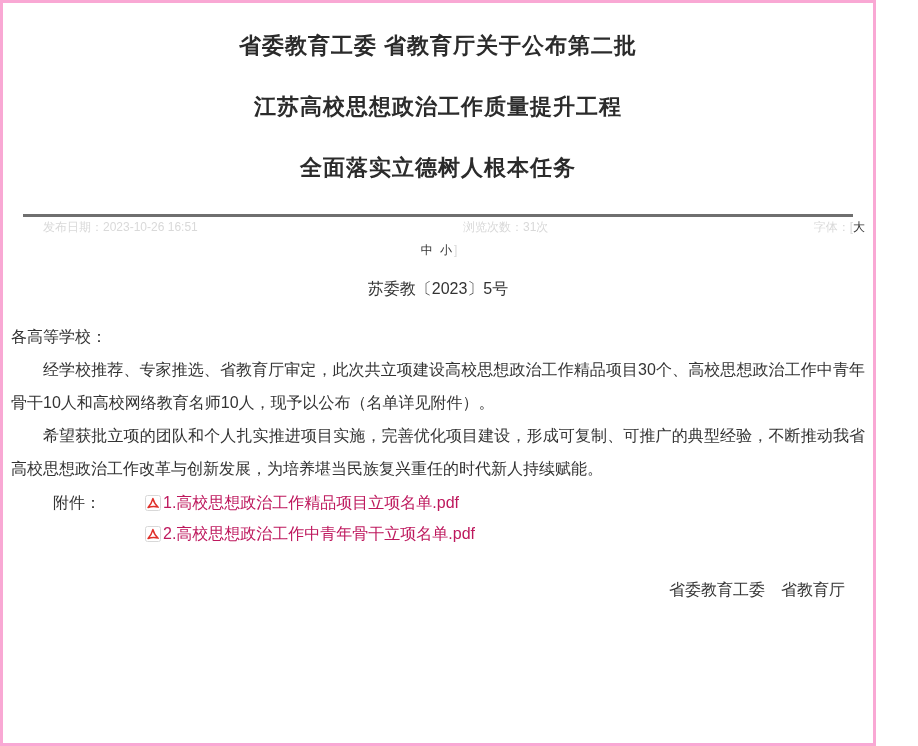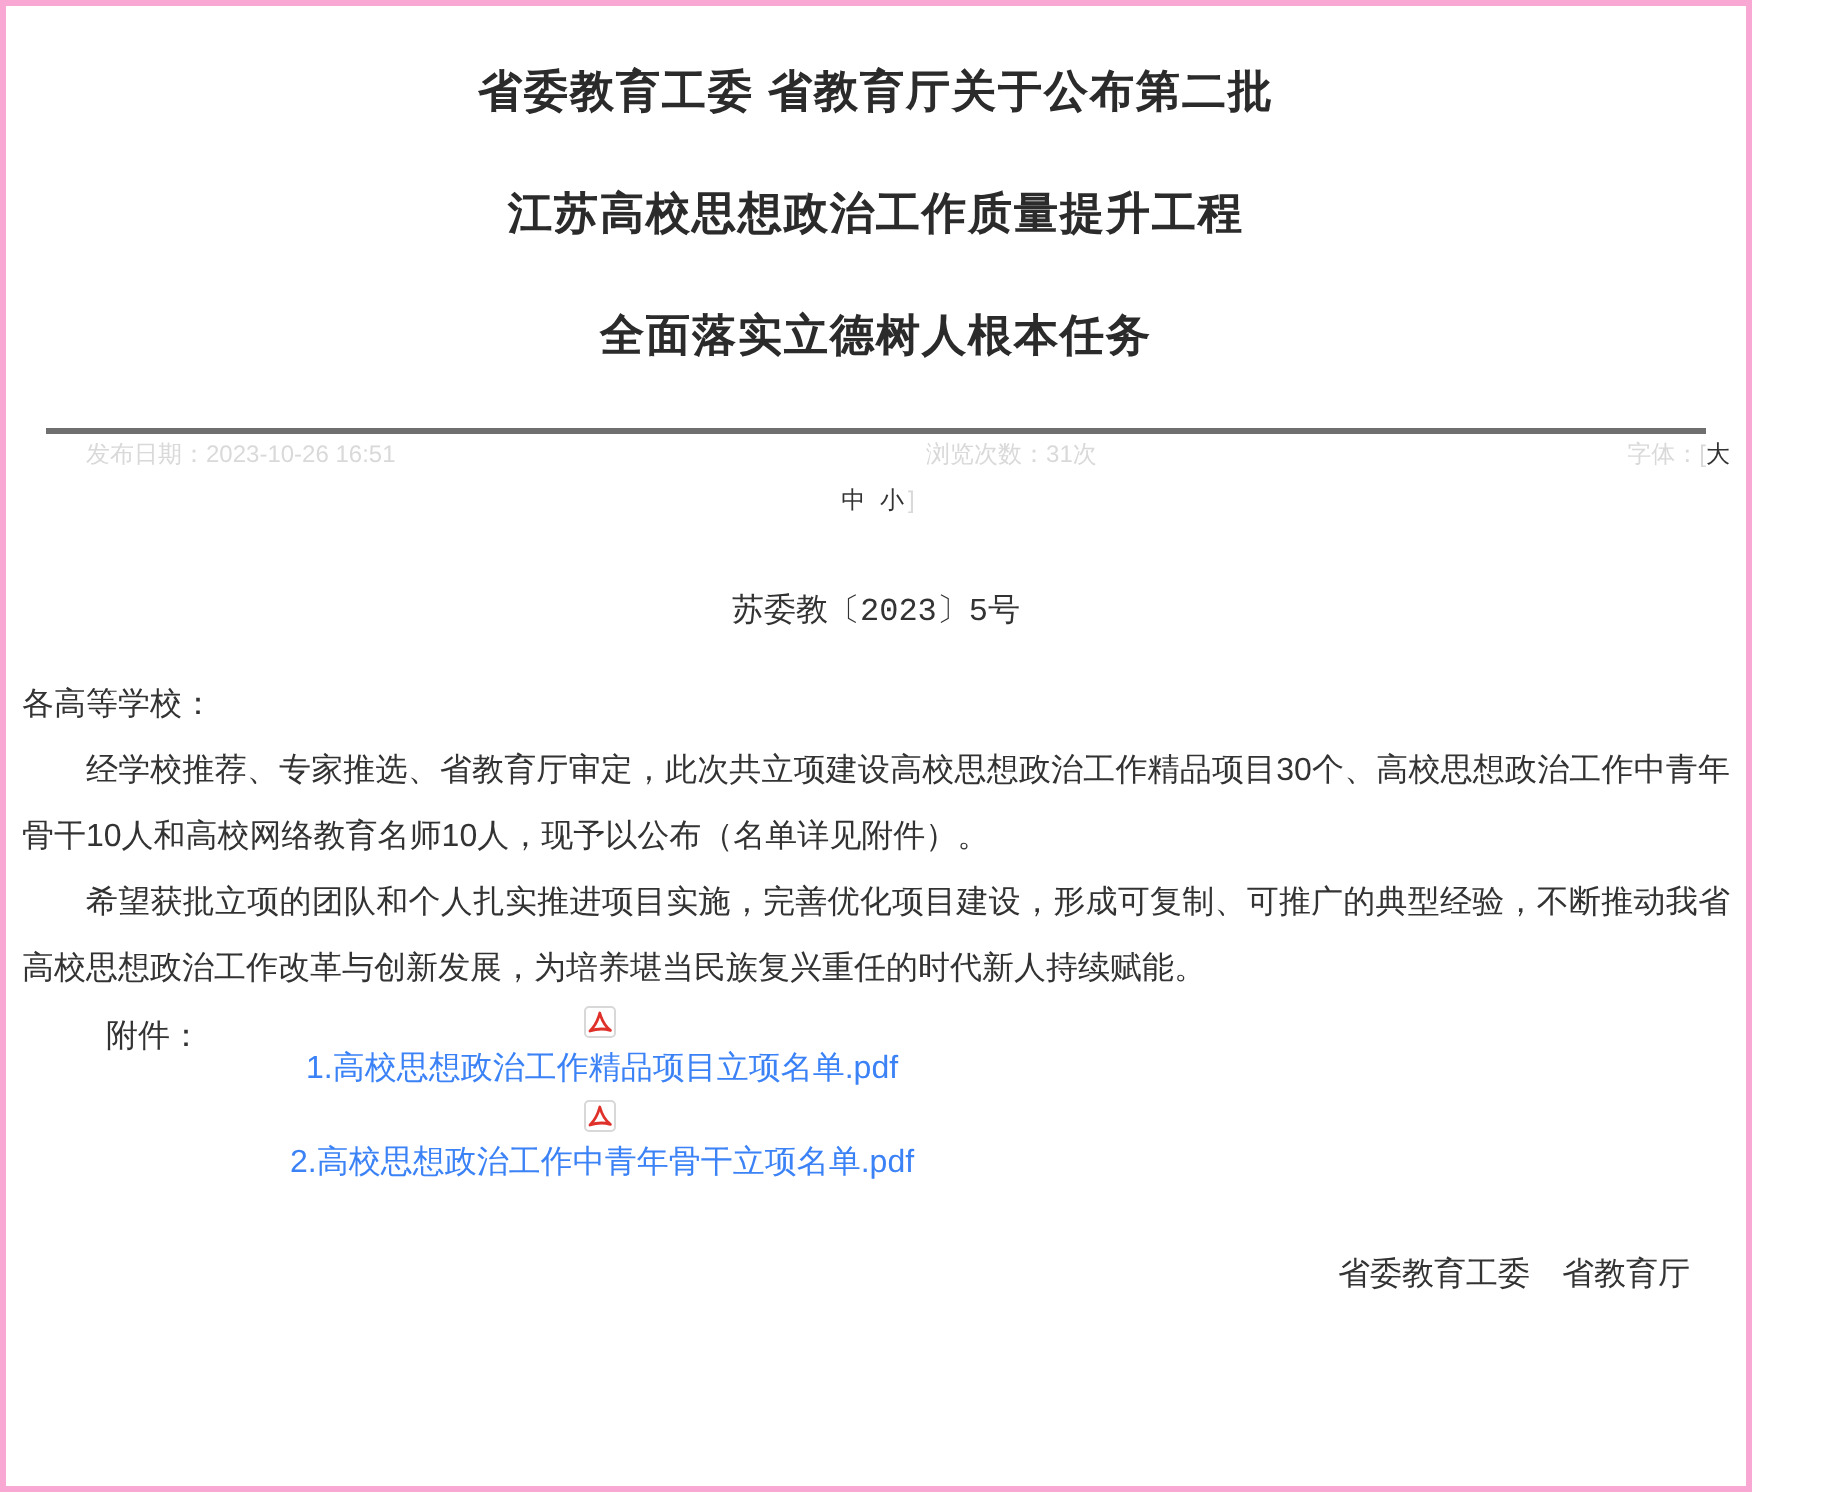--- a/index.html
+++ b/index.html
@@ -32,33 +32,32 @@
     padding: 0 8px 0 40px;
   }
   .meta-seg { white-space: nowrap; }
   .meta-row2 { text-align: center; margin-top: 6px; }
   .font-btn { color: #333333; cursor: pointer; }
   .font-dim { color: #d9d9d9; }
   .meta-row2 .font-btn { margin: 0 2px; }
   
   .doc-number {
     text-align: center; font-size: 16px; color: #333333;
-    margin-top: 36px;
-    font-family: Liberation Mono, monospace;
+    margin-top: 20px;
   }
   .content { padding: 0 8px; font-size: 16px; line-height: 33px; }
   .salutation { margin-top: 20px; }
   .para { text-indent: 2em; text-align: justify; }
   
   .attachments { display: flex; padding-left: 42px; margin-top: 2px; gap: 44px; }
   .att-label { flex: 0 0 auto; line-height: 31px; }
   .att-list { flex: 0 0 auto; }
   .att-item {
     display: flex; align-items: center; line-height: 31px;
-    color: #3b82f6; cursor: pointer; text-decoration: none; flex-direction: column;
+    color: #be185d; cursor: pointer; text-decoration: none;
   }
   .pdf-icon { width: 16px; height: 16px; margin-right: 2px; flex: 0 0 auto; }
   
   .footer { text-align: right; padding-right: 28px; margin-top: 24px; font-size: 16px; }
   .footer-line { line-height: 33px; }
 </style>
 </head>
 <body>
 
 <div class="page">

